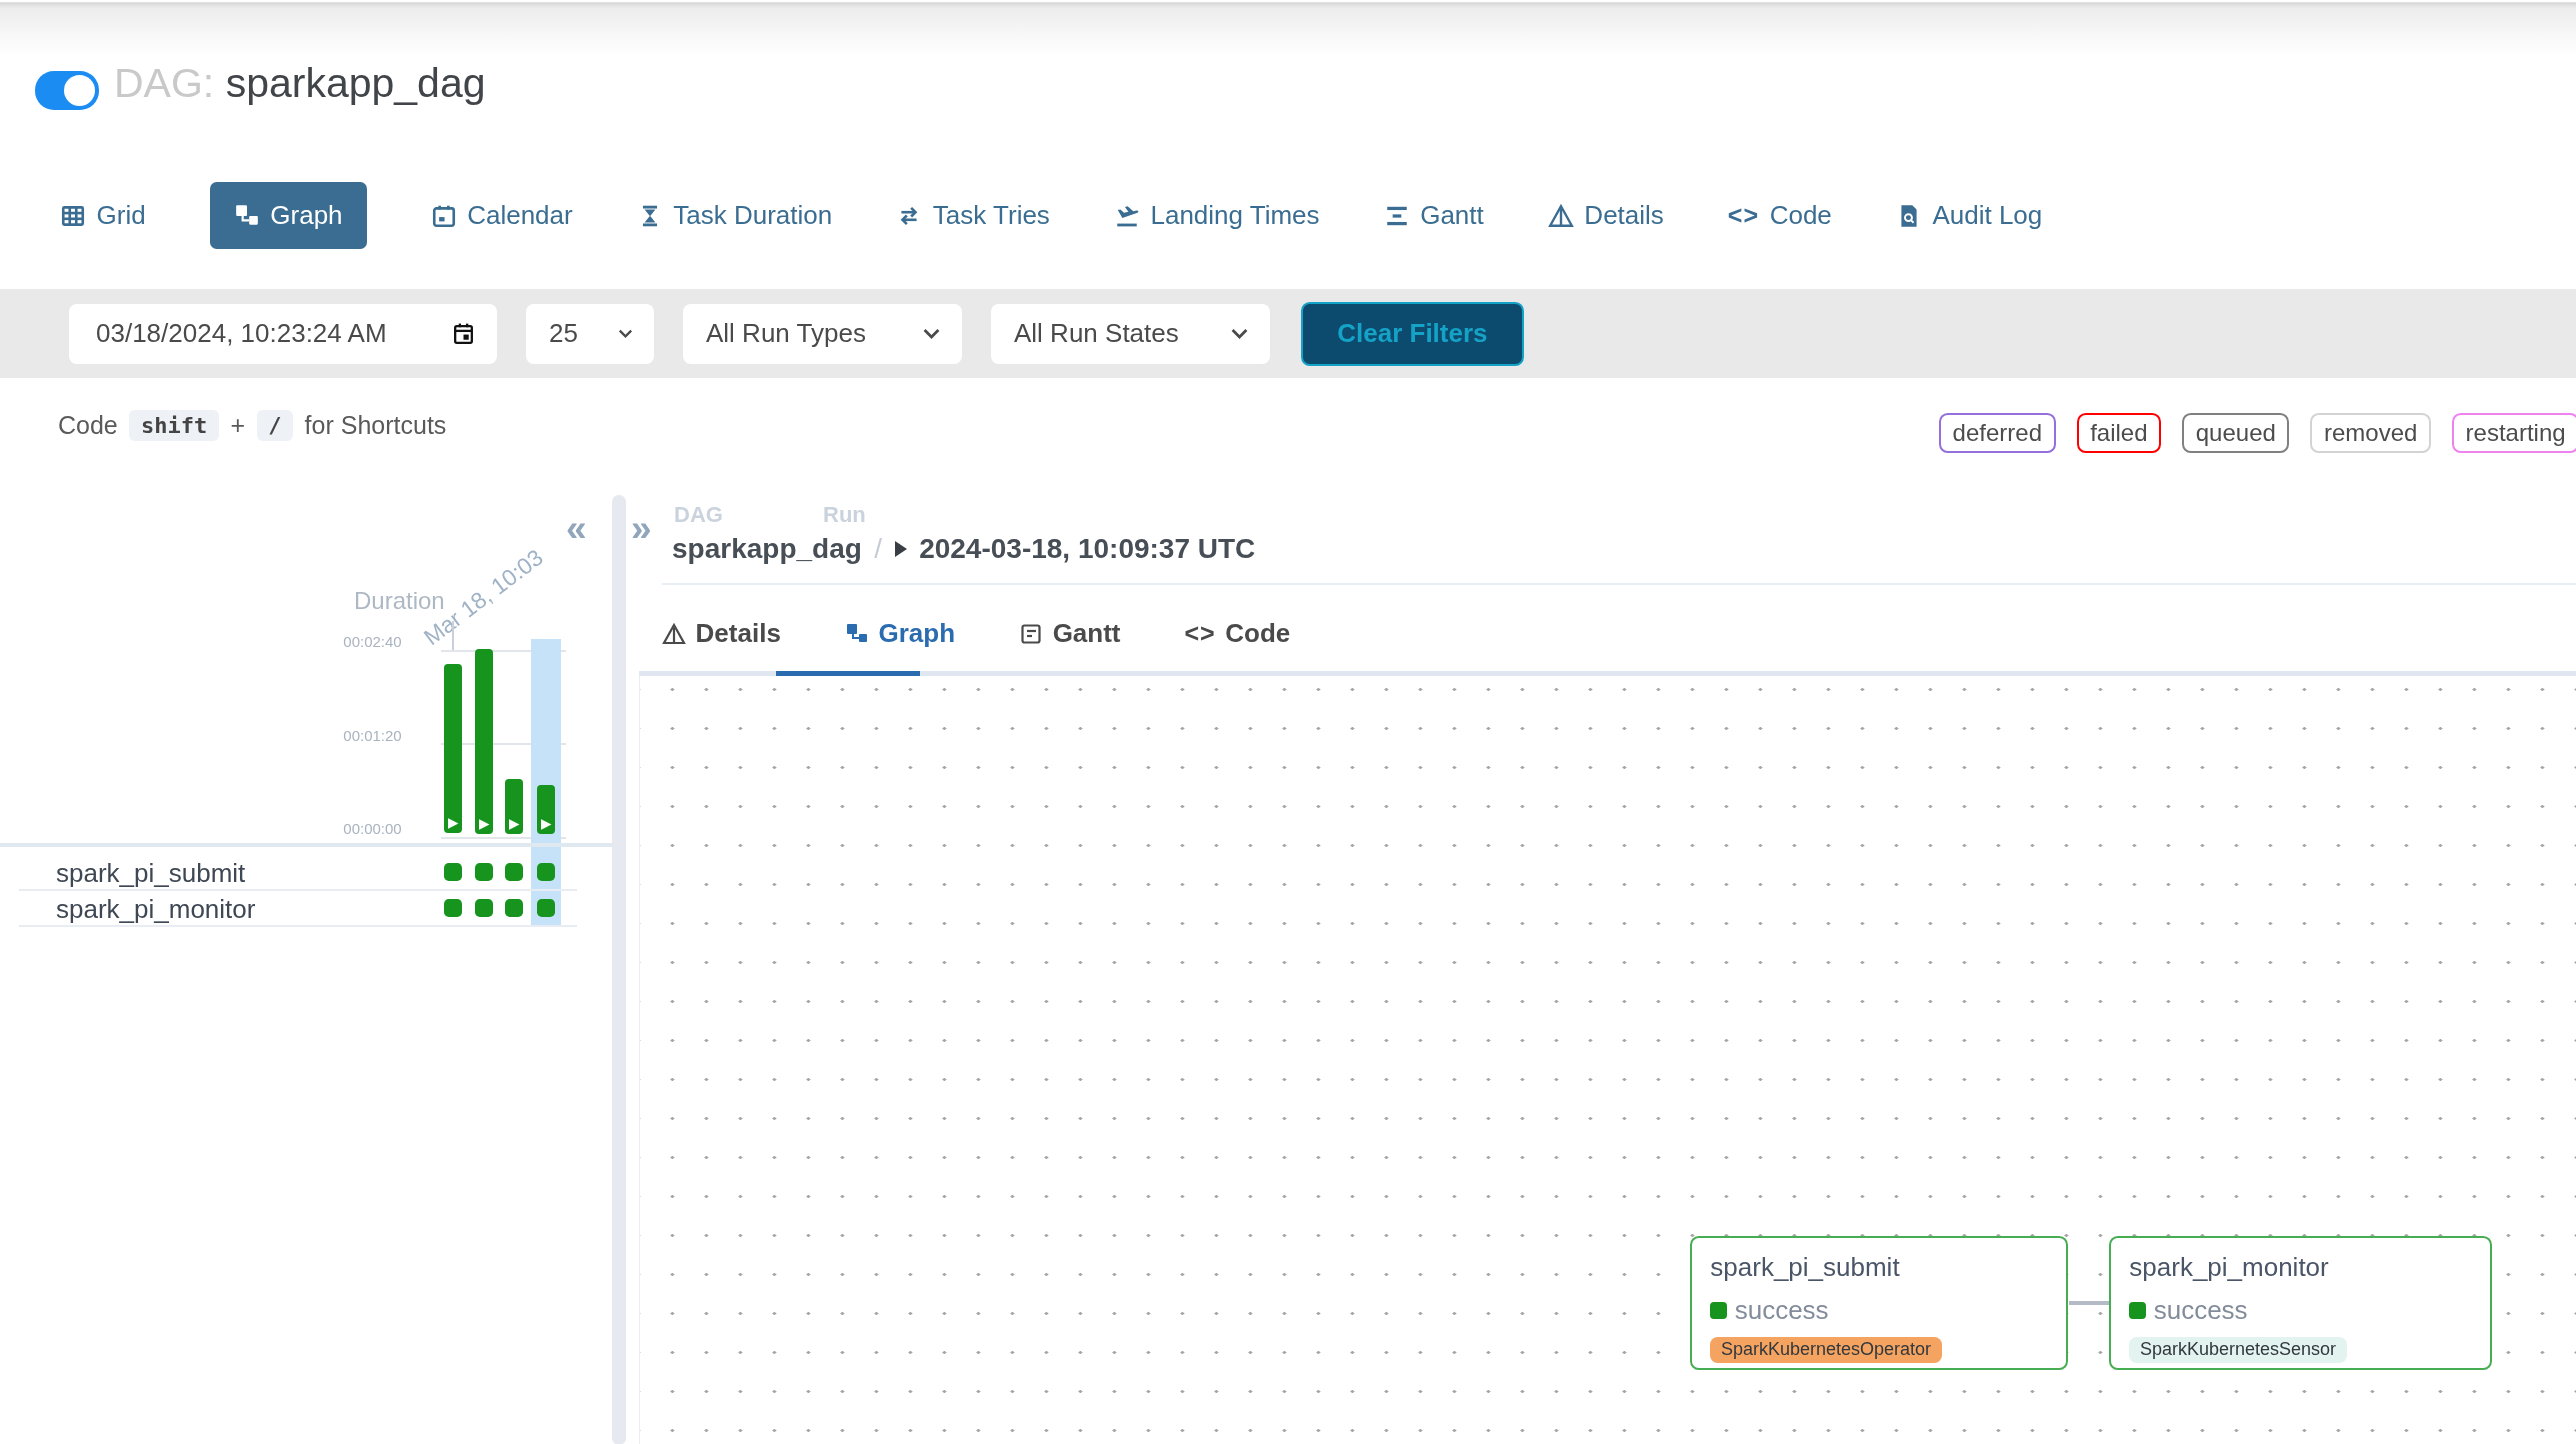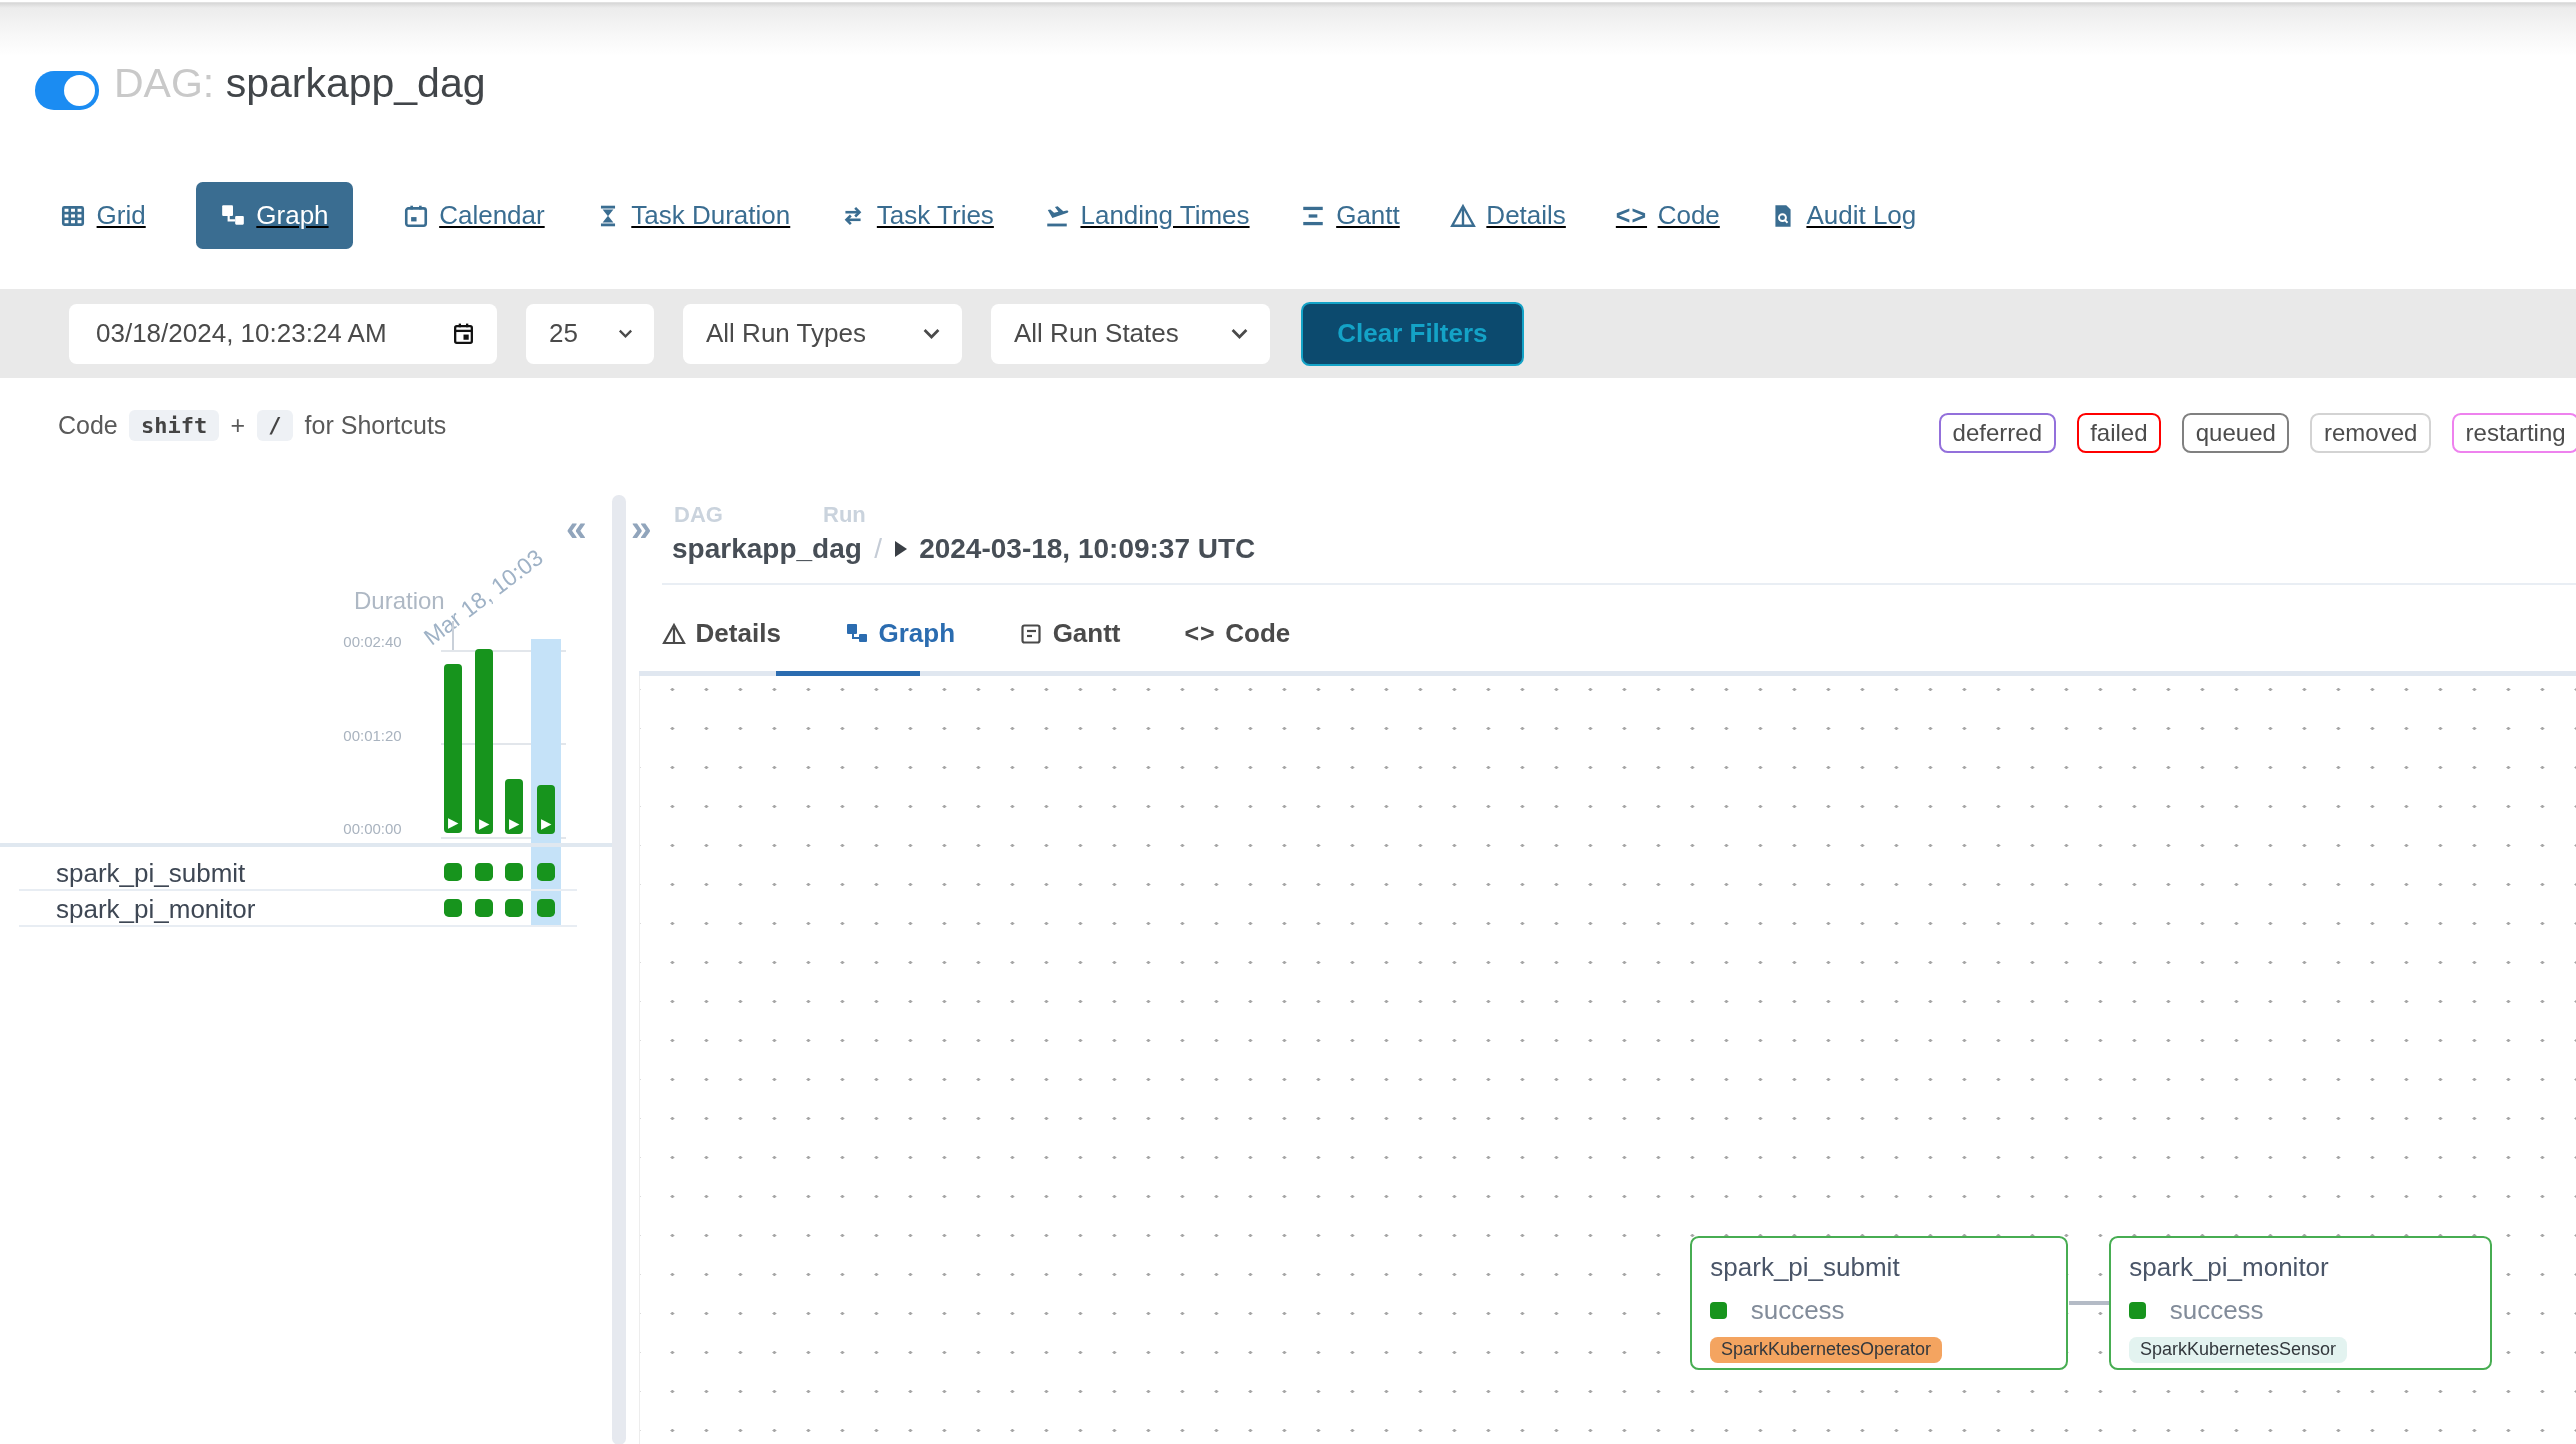--- a/index.html
+++ b/index.html
@@ -12,21 +12,21 @@
   
   .top-gradient{position:absolute;left:0;top:0;width:100%;height:56px;
     background:linear-gradient(180deg,#ffffff 0%,#ffffff 3%,#d6d6d6 5%,#ececec 14%,#f7f7f7 60%,#ffffff 100%);}
   
   .dag-toggle{position:absolute;left:35px;top:71px;width:64px;height:39px;border-radius:19px;
     background:#1b8cf2;cursor:pointer;}
   .dag-toggle .knob{position:absolute;right:3.9px;top:3.9px;width:31px;height:31px;border-radius:50%;background:#ffffff;}
   .dag-title{position:absolute;left:114px;top:60px;font-size:41px;font-weight:500;color:#414549;letter-spacing:0;}
   .dag-title .muted{color:#c9c9c9;}
   
-  .nav{position:absolute;left:60px;top:175px;height:81px;display:flex;align-items:center;gap:50px;text-decoration:underline;}
+  .nav{position:absolute;left:60px;top:175px;height:81px;display:flex;align-items:center;gap:64px;}
   .nav-tab{display:flex;align-items:center;gap:10.6px;color:#3a6d91;font-size:26px;cursor:pointer;white-space:nowrap;}
   .nav-tab.active{background:#3a6d91;color:#ffffff;border-radius:6.7px;padding:18.3px 24px;}
   .nav-tab .ic{width:26px;height:26px;flex:0 0 auto;}
   .code-glyph{font-weight:700;font-size:25px;letter-spacing:1px;}
   
   .filter-bar{position:absolute;left:0;top:289px;width:100%;height:89px;background:#e9e9e9;
     display:flex;align-items:center;gap:29px;padding-left:69px;box-sizing:border-box;}
   .f-box{height:60px;background:#ffffff;border-radius:7.7px;display:flex;align-items:center;
     font-size:26px;color:#4a4a4a;box-sizing:border-box;cursor:pointer;}
   .f-date{width:428px;padding:0 21px 0 25px;justify-content:space-between;}
@@ -78,21 +78,21 @@
   .tabs-border{position:absolute;left:639px;top:671px;width:1937px;height:4.8px;background:#e0e7f0;}
   .tab-underline{position:absolute;left:776px;top:671px;width:144px;height:4.8px;background:#2b6cb0;}
   
   .canvas{position:absolute;left:639px;top:676px;width:1937px;height:769px;background:#ffffff;
     border-left:1.9px solid #ededed;
     background-image:radial-gradient(circle,#a6a6a6 1.7px,rgba(0,0,0,0) 1.8px);
     background-size:34px 39px;background-position:15.4px 33px;}
   .node{position:absolute;width:378px;height:134px;background:#ffffff;border:2.9px solid #47ad52;
     border-radius:8.7px;box-sizing:border-box;padding:14.4px 18.3px;cursor:pointer;}
   .node .title{font-size:26px;color:#4a5568;margin-bottom:11.6px;}
-  .node .status{display:flex;align-items:center;gap:24px;margin-bottom:10.6px;}
+  .node .status{display:flex;align-items:center;gap:8px;margin-bottom:10.6px;}
   .node .dot{width:16.4px;height:16.4px;border-radius:3.9px;background:#17941d;}
   .node .state{font-size:26px;color:#828c9a;}
   .chip{display:inline-block;border-radius:7.7px;padding:2.9px 10.6px;font-size:18px;color:#33383d;}
   .edge{position:absolute;background:#b4bbc6;}
 </style>
 </head>
 <body>
 
 <div class="top-gradient"></div>
 

